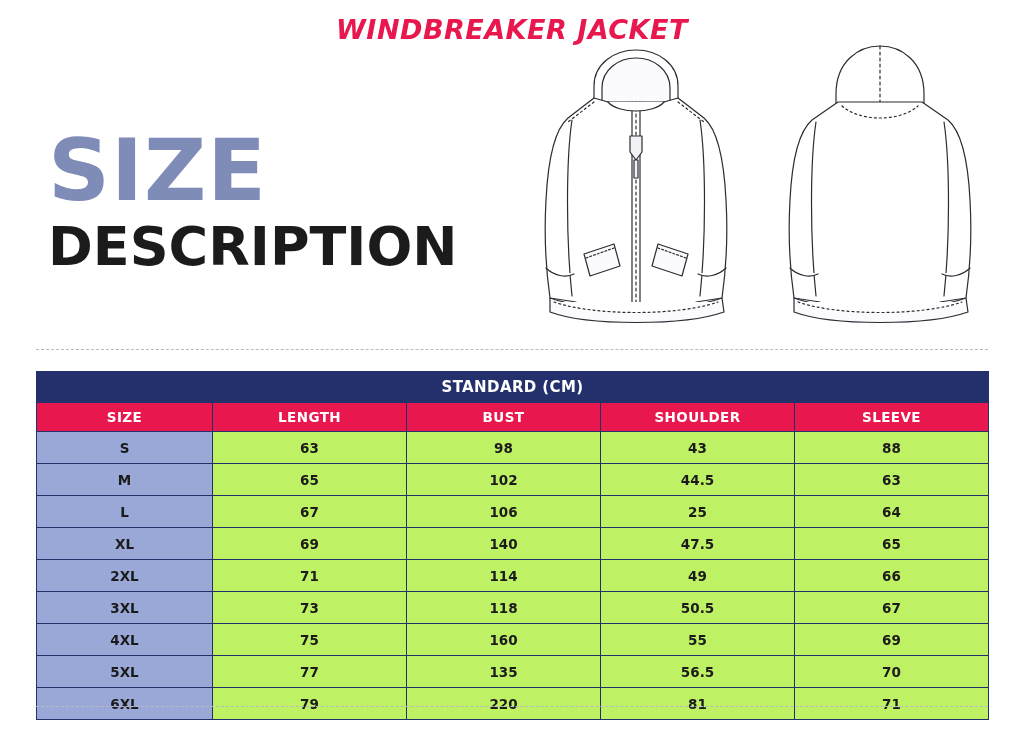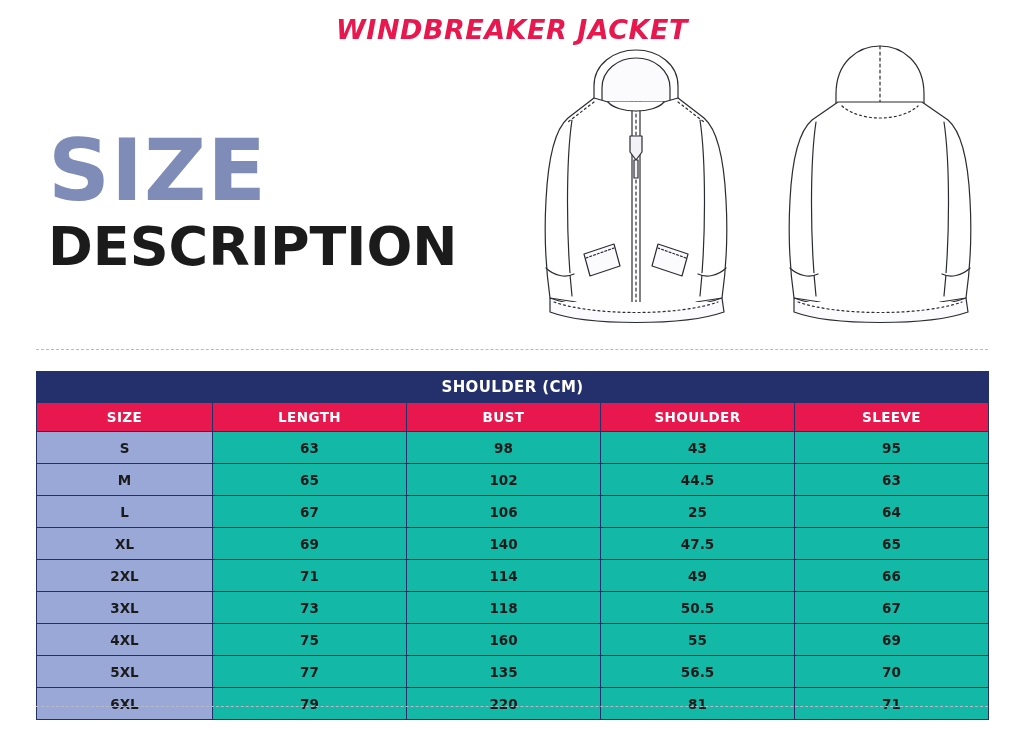--- a/index.html
+++ b/index.html
@@ -113,21 +113,21 @@
     font-size: 13.5px;
     font-weight: bold;
     letter-spacing: 0.4px;
     height: 26px;
   }
   .size-table tbody td {
     height: 29px;
     font-size: 13.5px;
     font-weight: bold;
     color: #1b1b1b;
-    background: #14b8a6;
+    background: #bef264;
   }
   .size-table tbody td.size-cell {
     background: #9aa8d8;
     color: #1b1b1b;
   }
 
   .col-size   { width: 176px; }
   .col-length { width: 194px; }
   .col-bust   { width: 194px; }
   .col-shoulder { width: 194px; }
@@ -212,37 +212,37 @@
   <table class="size-table">
     <colgroup>
       <col class="col-size">
       <col class="col-length">
       <col class="col-bust">
       <col class="col-shoulder">
       <col class="col-sleeve">
     </colgroup>
     <thead>
       <tr class="table-title">
-        <th colspan="5">SHOULDER (CM)</th>
+        <th colspan="5">STANDARD (CM)</th>
       </tr>
       <tr class="table-head">
         <th>SIZE</th>
         <th>LENGTH</th>
         <th>BUST</th>
         <th>SHOULDER</th>
         <th>SLEEVE</th>
       </tr>
     </thead>
     <tbody>
       <tr>
         <td class="size-cell">S</td>
         <td>63</td>
         <td>98</td>
         <td>43</td>
-        <td>95</td>
+        <td>88</td>
       </tr>
       <tr>
         <td class="size-cell">M</td>
         <td>65</td>
         <td>102</td>
         <td>44.5</td>
         <td>63</td>
       </tr>
       <tr>
         <td class="size-cell">L</td>

